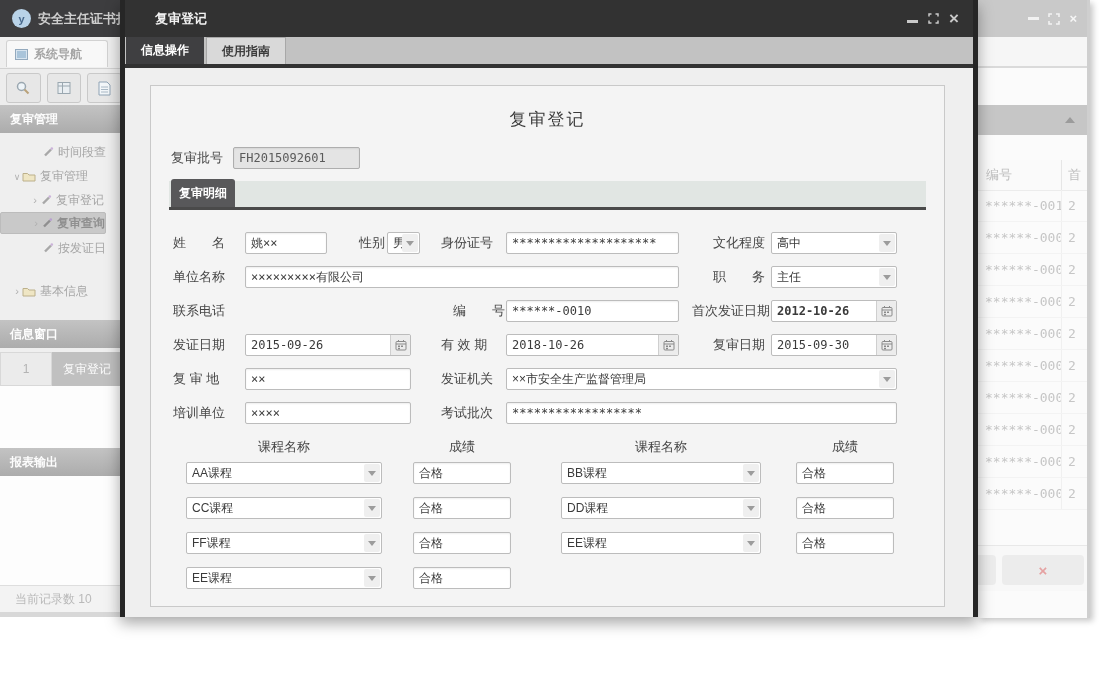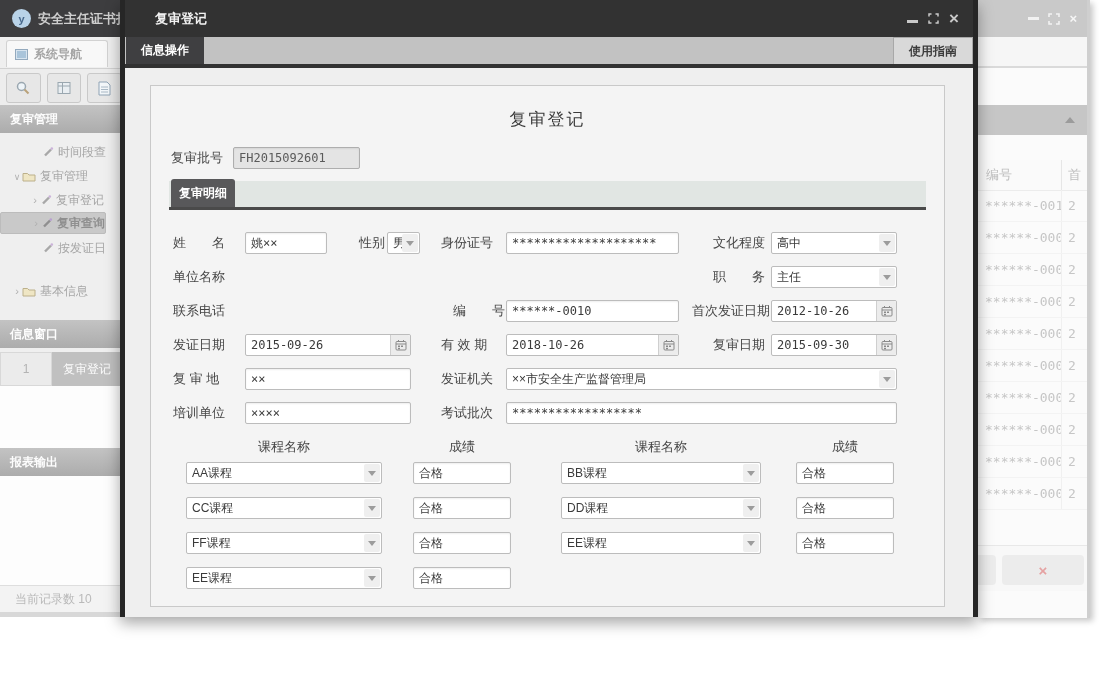--- a/index.html
+++ b/index.html
@@ -62,21 +62,21 @@
   .minbar{width:11px;height:3px;background:#f2f2f2;display:inline-block;}
 
   
   .dialog{position:absolute;left:120px;top:0;width:858px;height:617px;background:#efefef;box-sizing:border-box;
           border-left:5px solid #262626;border-right:5px solid #262626;box-shadow:0 6px 14px rgba(0,0,0,.35);}
   .dlg-titlebar{height:37px;background:#323232;display:flex;align-items:center;}
   .dlg-title{color:#f2f2f2;font-size:13px;font-weight:bold;margin-left:30px;}
   .dlg-btns{margin-left:auto;margin-right:14px;display:flex;align-items:center;gap:10px;}
   .dlg-min{width:11px;height:3px;background:#c9c9c9;margin-top:6px;}
   .dlg-close{color:#c9c9c9;font-size:17px;font-weight:bold;line-height:1;}
-  .dlg-tabs{height:27px;background:#c2c2c2;display:flex;align-items:stretch;justify-content:space-between;}
+  .dlg-tabs{height:27px;background:#c2c2c2;display:flex;align-items:stretch;}
   .dlg-tab{padding:0 15px;font-size:12px;font-weight:bold;display:flex;align-items:center;}
   .dlg-tab.on{background:#3f3f41;color:#fff;margin-left:1px;}
   .dlg-tab.off{background:#d9d9d9;color:#3c3c3c;border:1px solid #a8a8a8;border-bottom:none;margin-left:2px;}
   .dlg-sep{height:4px;background:#323232;}
   .dlg-body{position:absolute;left:0;top:68px;right:0;bottom:0;background:#efefef;}
 
   .form-panel{position:absolute;left:25px;top:17px;width:793px;height:520px;background:#f4f4f4;border:1px solid #c9c9c9;}
   .form-heading{position:absolute;top:22px;left:0;width:100%;text-align:center;font-size:17px;color:#3a3a3a;letter-spacing:2px;}
   .lbl{position:absolute;font-size:13px;color:#464646;height:22px;line-height:22px;white-space:nowrap;}
   .inp{position:absolute;height:22px;box-sizing:border-box;border:1px solid #bcbcbc;background:#fff;border-radius:2px;
@@ -337,33 +337,34 @@
         <input class="inp" style="left: 355px; top: 146px; width: 173px;" value="********************">
         <div class="lbl" style="left:562px;top:146px;">文化程度</div>
         <div class="sel" style="left:620px;top:146px;width:126px;">
           <span class="sval">高中</span>
           <span class="arrow-box">
               <span class="tri-dn"></span>
             </span>
         </div>
 
         <div class="lbl" style="left:22px;top:180px;">单位名称</div>
+        <input class="inp" style="left: 94px; top: 180px; width: 434px;" value="×××××××××有限公司">
         <div class="lbl" style="left:562px;top:180px;">职　　务</div>
         <div class="sel" style="left:620px;top:180px;width:126px;">
           <span class="sval">主任</span>
           <span class="arrow-box">
               <span class="tri-dn"></span>
             </span>
         </div>
 
         <div class="lbl" style="left:22px;top:214px;">联系电话</div>
         <div class="lbl" style="left:302px;top:214px;">编　　号</div>
         <input class="inp" style="left: 355px; top: 214px; width: 173px;" value="******-0010">
         <div class="lbl" style="left:541px;top:214px;">首次发证日期</div>
-        <div class="datef" style="left:620px;top:214px;width:126px;">
+        <div class="datef" style="left:620px;top:214px;width:126px;font-weight:bold;">
           <span class="dval">2012-10-26</span>
           <span class="cal-btn">
               <svg width="12" height="12">
                 <rect x="1" y="2.5" width="10" height="8.5" rx="1" fill="none" stroke="#8a8a8a"></rect>
                 <line x1="1" y1="5" x2="11" y2="5" stroke="#8a8a8a"></line>
                 <line x1="3.5" y1="1" x2="3.5" y2="3" stroke="#8a8a8a"></line>
                 <line x1="8.5" y1="1" x2="8.5" y2="3" stroke="#8a8a8a"></line>
                 <rect x="3" y="6.5" width="2" height="1.5" fill="#8a8a8a"></rect>
                 <rect x="6" y="6.5" width="2" height="1.5" fill="#8a8a8a"></rect>
                 <rect x="3" y="8.8" width="2" height="1.5" fill="#8a8a8a"></rect>

